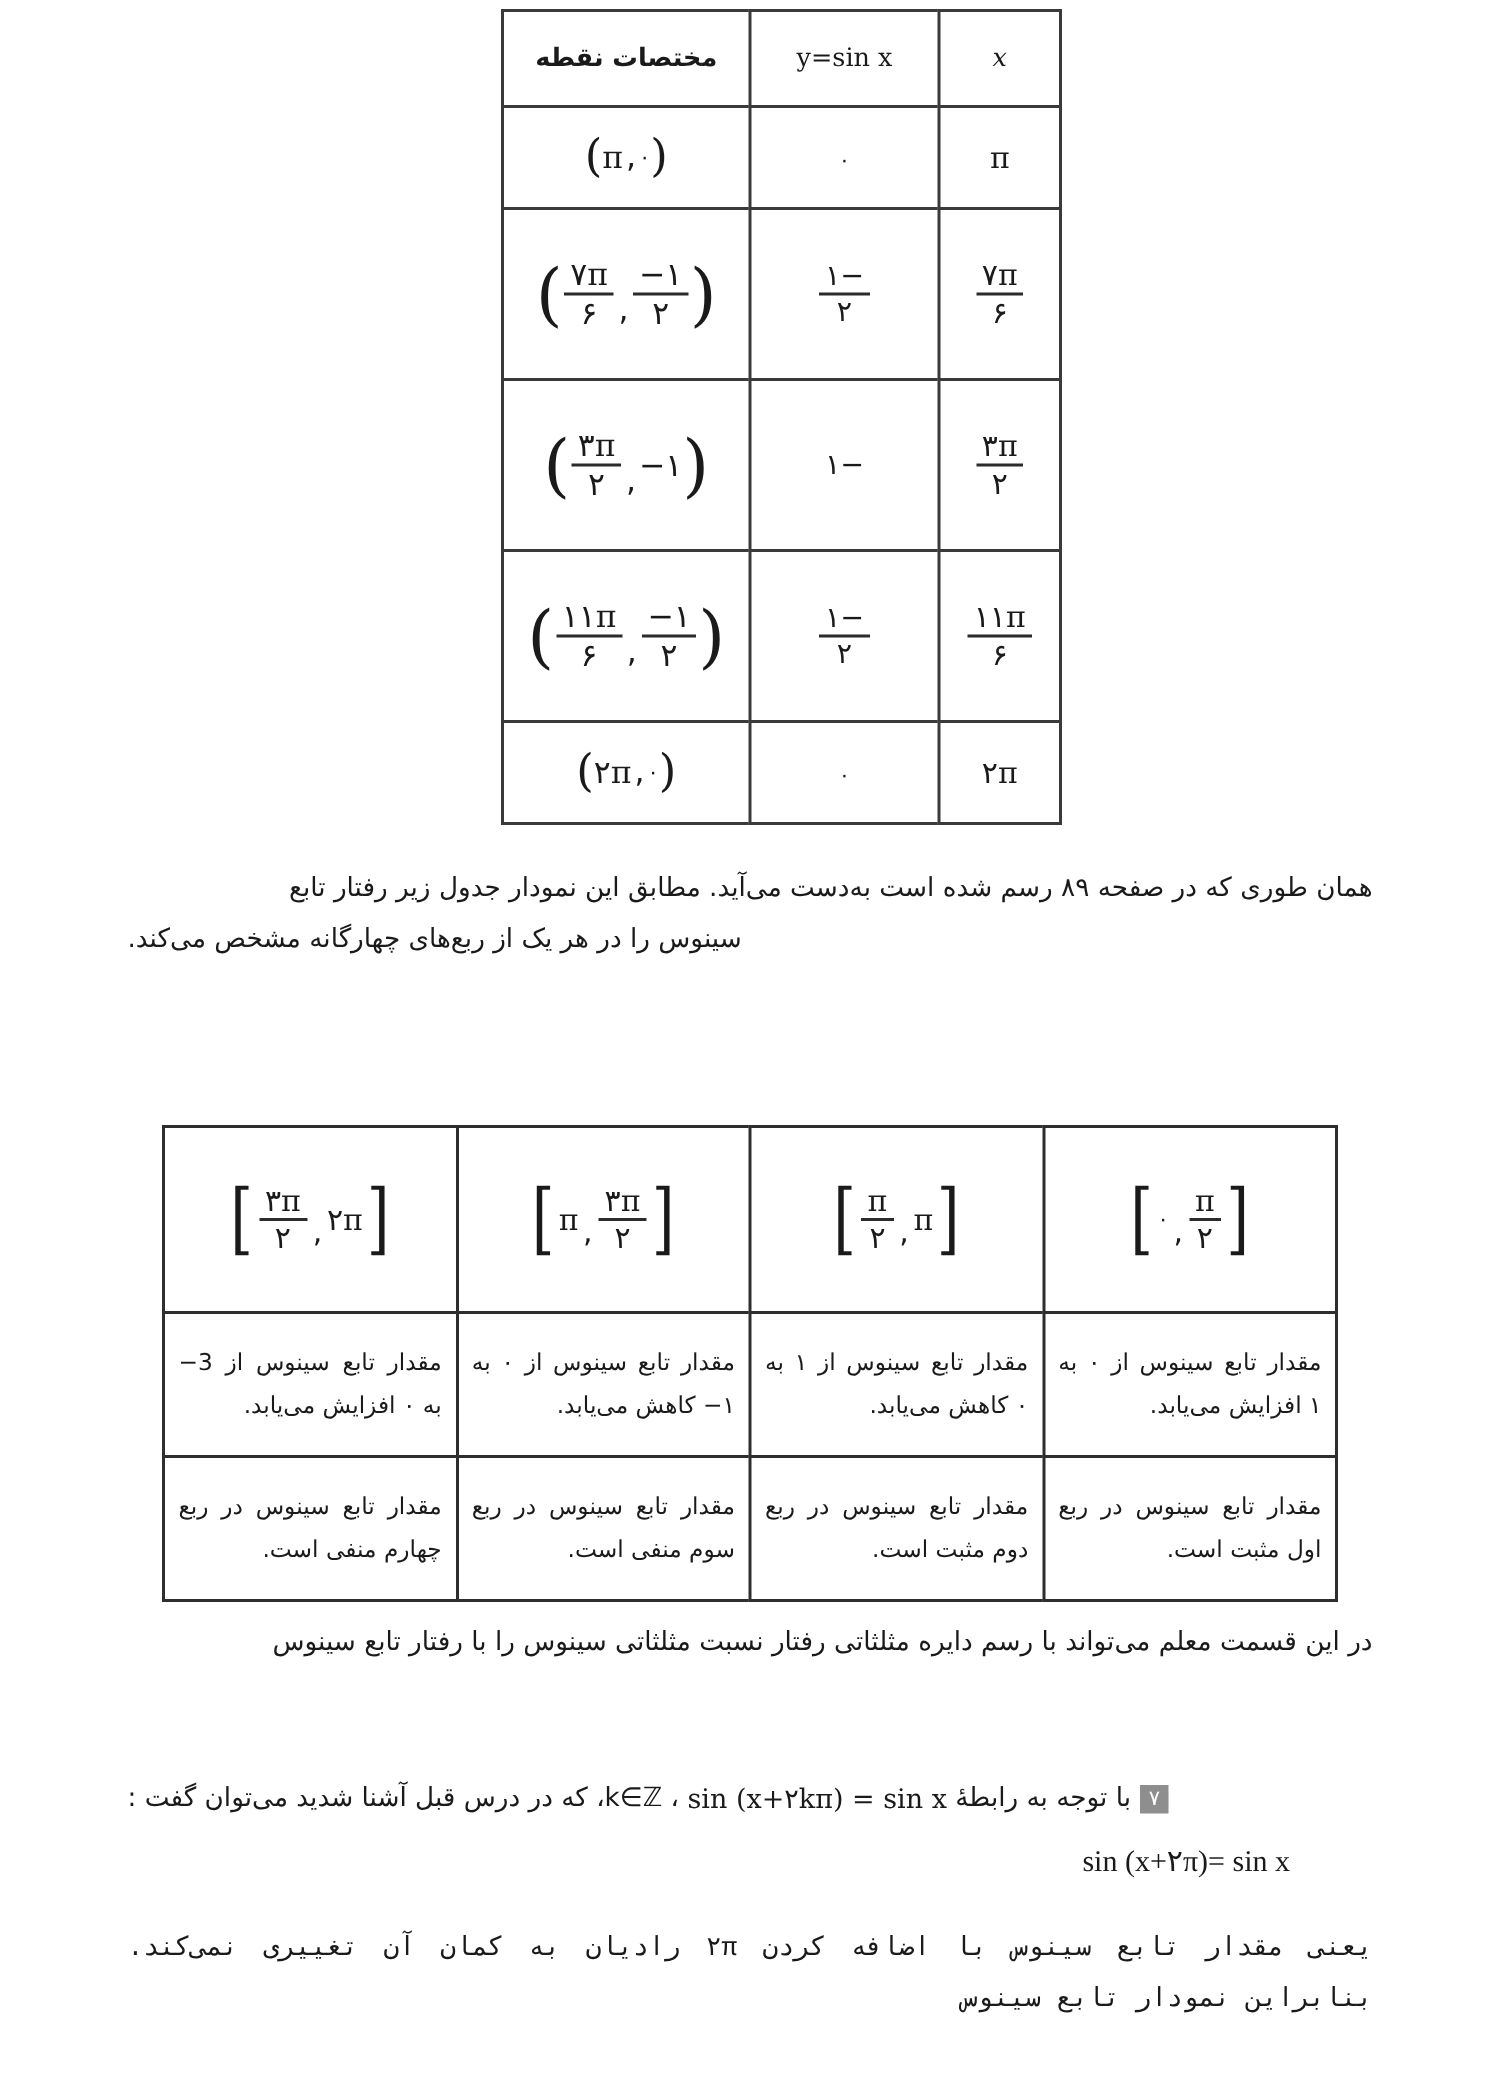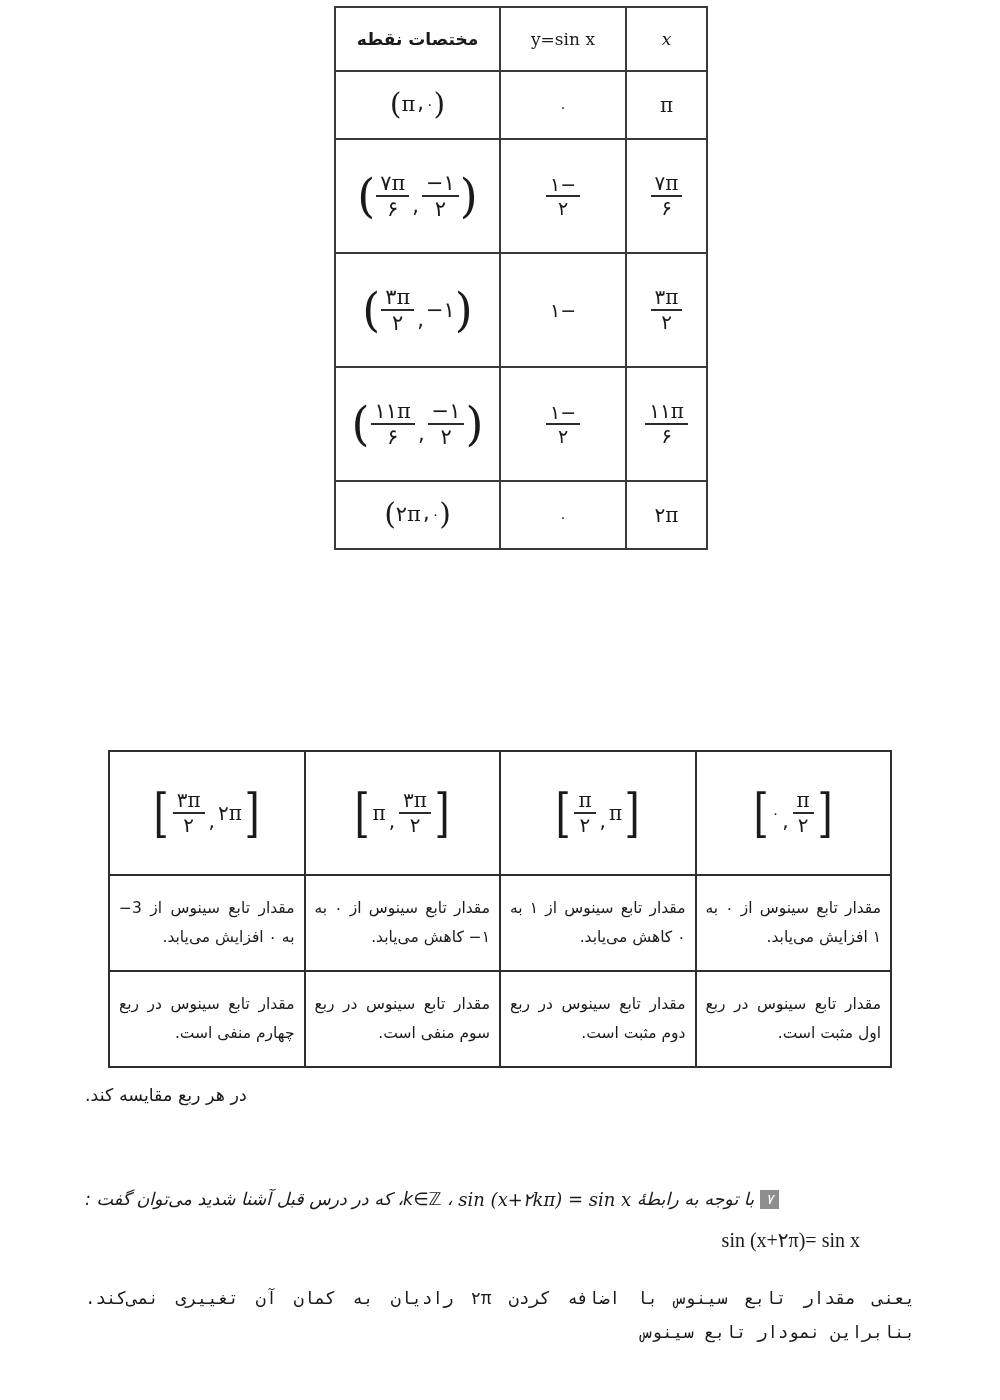--- a/index.html
+++ b/index.html
@@ -122,21 +122,21 @@
     font-size: 14px;
     line-height: 19px;
     text-align: center;
     vertical-align: 1px;
     margin-left: 6px;
     font-family: "DejaVu Sans", sans-serif;
   }
 
   .p-step6 { top: 575px; }
   .p-teacher { top: 1078px; }
-  .p-step7 { top: 1182px; font-style: italic; }
+  .p-step7 { top: 1182px; }
   .p-final { top: 1282px; font-family: Liberation Mono, monospace; }
 
   .inline-eq {
     direction: ltr;
     display: inline-block;
     font-family: "DejaVu Serif", serif;
     font-size: 18px;
     vertical-align: -1px;
   }
   .eq-block {
@@ -332,20 +332,22 @@
           <span class="comma">,</span>
           <span class="zero-glyph">۰</span>
           <span class="big-paren">)</span>
         </span>
       </td>
     </tr>
   </tbody>
 </table>
 
 <div class="prose p-step6">
+  <div>همان طوری که در صفحه ۸۹ رسم شده است به‌دست می‌آید. مطابق این نمودار جدول زیر رفتار تابع</div>
+  <div class="lastline">سینوس را در هر یک از ربع‌های چهارگانه مشخص می‌کند.</div>
 </div>
 
 <table class="table-quadrants">
   <tbody>
     <tr>
       <td class="q-head">
         <span class="bracket-expr">
           <span class="brk">[</span>
           <span class="zero-glyph">۰</span>
           <span class="comma">,</span>
@@ -402,21 +404,21 @@
     <tr>
       <td class="q-text">مقدار تابع سینوس در ربع اول مثبت است.</td>
       <td class="q-text">مقدار تابع سینوس در ربع دوم مثبت است.</td>
       <td class="q-text">مقدار تابع سینوس در ربع سوم منفی است.</td>
       <td class="q-text">مقدار تابع سینوس در ربع چهارم منفی است.</td>
     </tr>
   </tbody>
 </table>
 
 <div class="prose p-teacher">
-  <div class="lastline">در هر ربع مقایسه کند.</div>
+  <div>در این قسمت معلم می‌تواند با رسم دایره مثلثاتی رفتار نسبت مثلثاتی سینوس را با رفتار تابع سینوس</div>
 </div>
 
 <div class="prose p-step7">
   <div class="lastline">
     <span class="step-badge">۷</span><span>با توجه به رابطهٔ</span>
     <span class="inline-eq">sin (x+۲kπ) = sin x</span>
     <span>، k∈ℤ، که در درس قبل آشنا شدید می‌توان گفت :</span>
   </div>
 </div>
 

